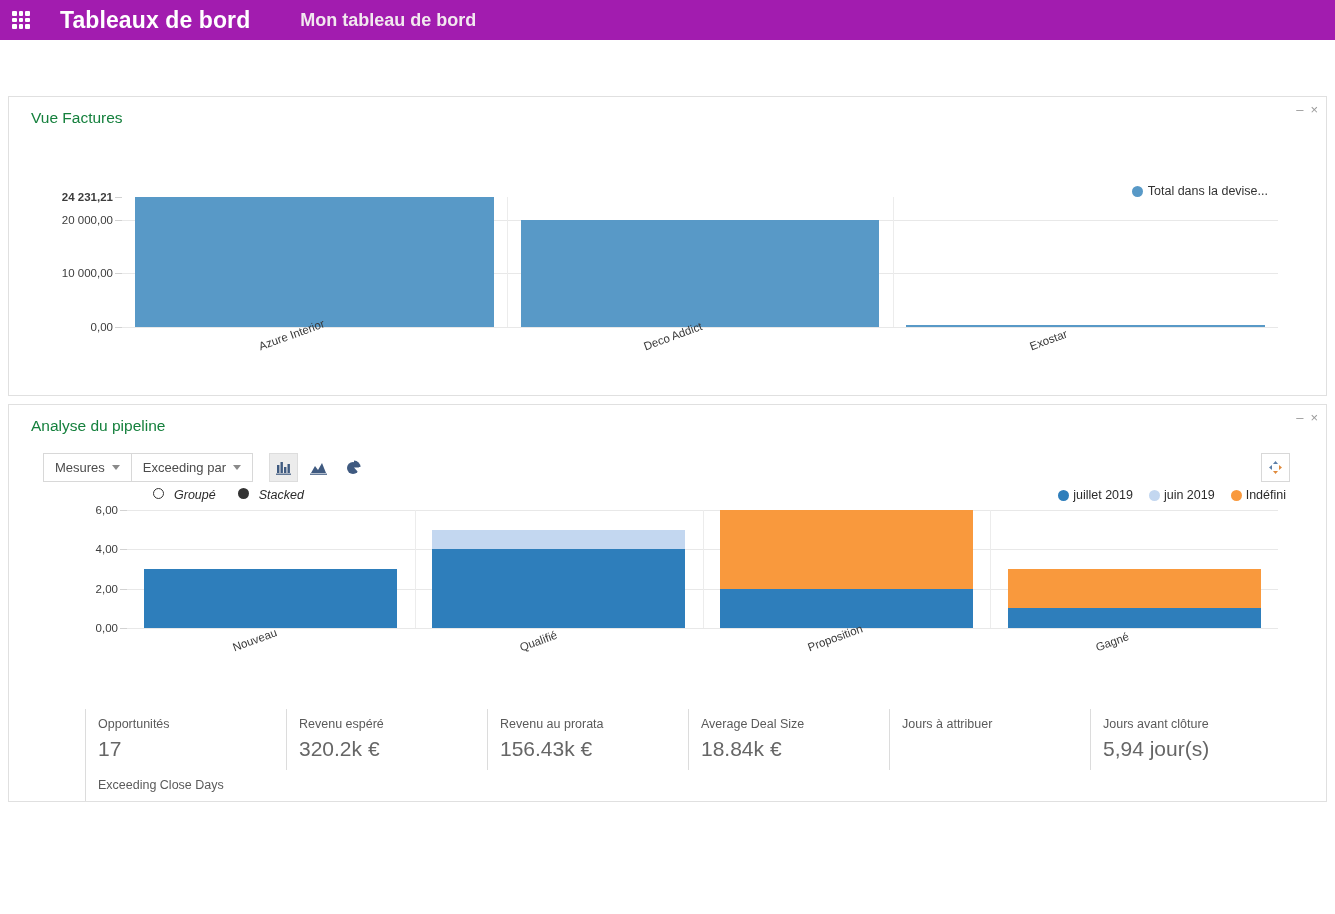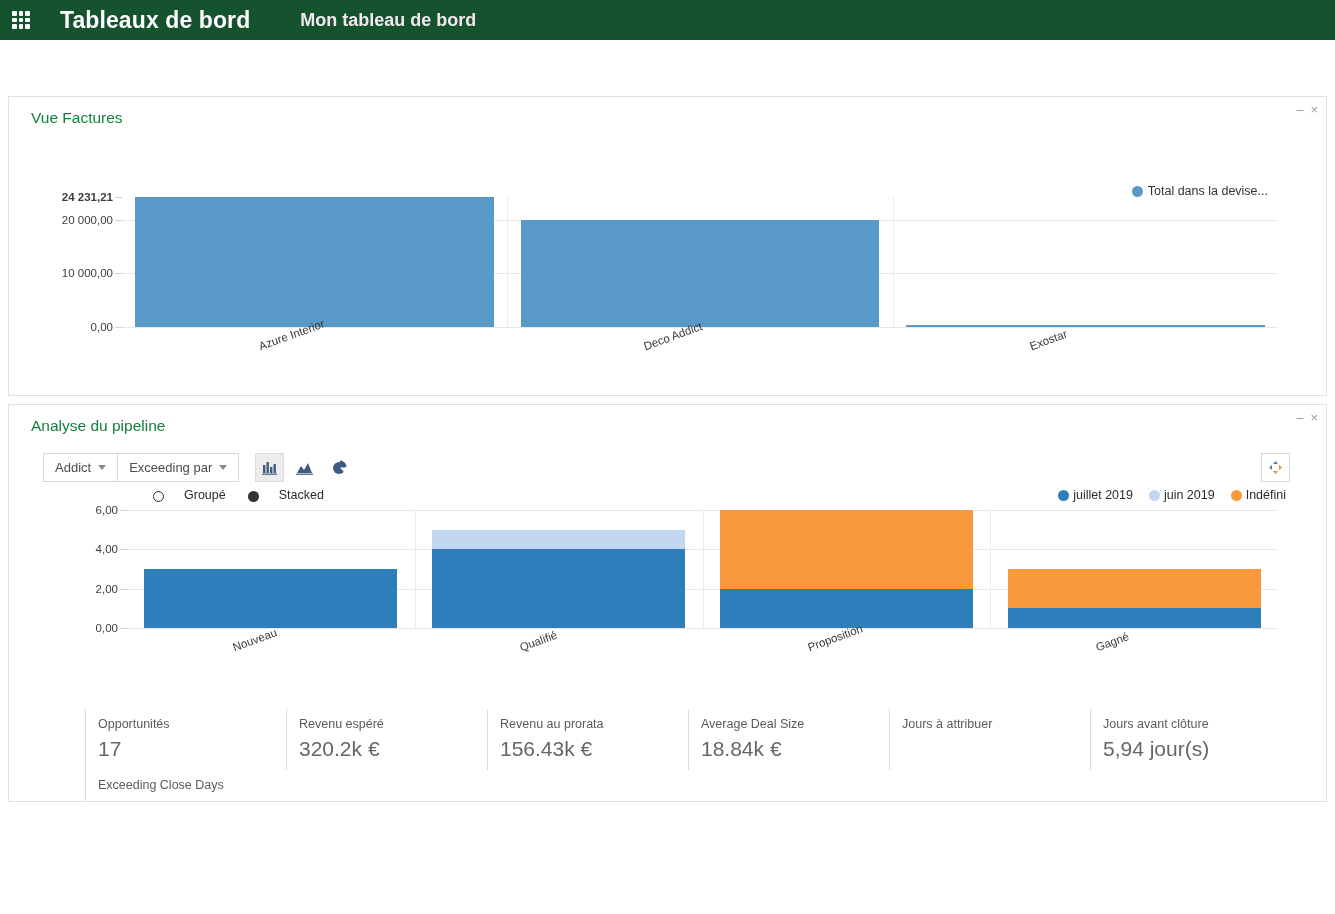--- a/index.html
+++ b/index.html
@@ -7,21 +7,21 @@
   body {
     width:1335px; height:914px;
     background:#ffffff;
     font-family:"Liberation Sans", sans-serif;
     color:#4c4c4c;
     overflow:hidden;
   }
 
   
   .topbar {
-    height:40px; background:#14532d; color:#fff;
+    height:40px; background:#a21caf; color:#fff;
     display:flex; align-items:center; padding:0 0 0 8px;
   }
   .apps-grid { width:26px; height:26px; display:grid;
     grid-template-columns:repeat(3,1fr); grid-template-rows:repeat(3,1fr);
     gap:2px; padding:4px; cursor:pointer; }
   .apps-grid i { background:#fff; display:block; border-radius:1px; }
   .brand { font-size:23px; font-weight:bold; margin-left:26px; letter-spacing:.1px; color:#fff; }
   .board-name { font-size:18px; font-weight:bold; margin-left:50px; color:#f2e8ef; }
 
   
@@ -87,21 +87,21 @@
     width:29px;height:29px;border:1px solid #d8d8d8;background:#fff;
     display:flex;align-items:center;justify-content:center;cursor:pointer;
   }
 
   
   .chart2-wrap { position:relative; height:215px; margin-top:6px; }
   .modes {
     position:absolute; left:144px; top:0; display:flex; gap:22px;
     font-size:12.5px; color:#2b2b2b; align-items:center;
   }
-  .mode { display:flex; align-items:flex-end; gap:20px; cursor:pointer; }
+  .mode { display:flex; align-items:flex-start; gap:10px; cursor:pointer;font-style:italic; }
   .radio-off { width:11px;height:11px;border-radius:50%;border:1.6px solid #333;background:#fff; }
   .radio-on  { width:11px;height:11px;border-radius:50%;background:#333; }
   .c2-legend {
     position:absolute; right:40px; top:0; display:flex; gap:16px;
     font-size:12.5px; color:#2b2b2b; align-items:center;
   }
   .c2-legend .li { display:flex; align-items:center; gap:4px; }
 
   .plot2 { position:absolute; left:118px; right:48px; top:22px; height:118px; }
   .ylab2 {
@@ -183,21 +183,21 @@
 <div class="panel" id="panel-pipeline">
   <div class="panel-title">Analyse du pipeline</div>
   <div class="panel-ctrls">
     <span>–</span>
     <span>×</span>
   </div>
 
   <div class="toolbar">
     <div class="btn-group">
       <button class="tbtn">
-        <span>Addict</span>
+        <span>Mesures</span>
         <span class="caret"></span>
       </button>
       <button class="tbtn">
         <span>Exceeding par</span>
         <span class="caret"></span>
       </button>
     </div>
 
     <div class="icon-group">
       <div class="ibtn active">

